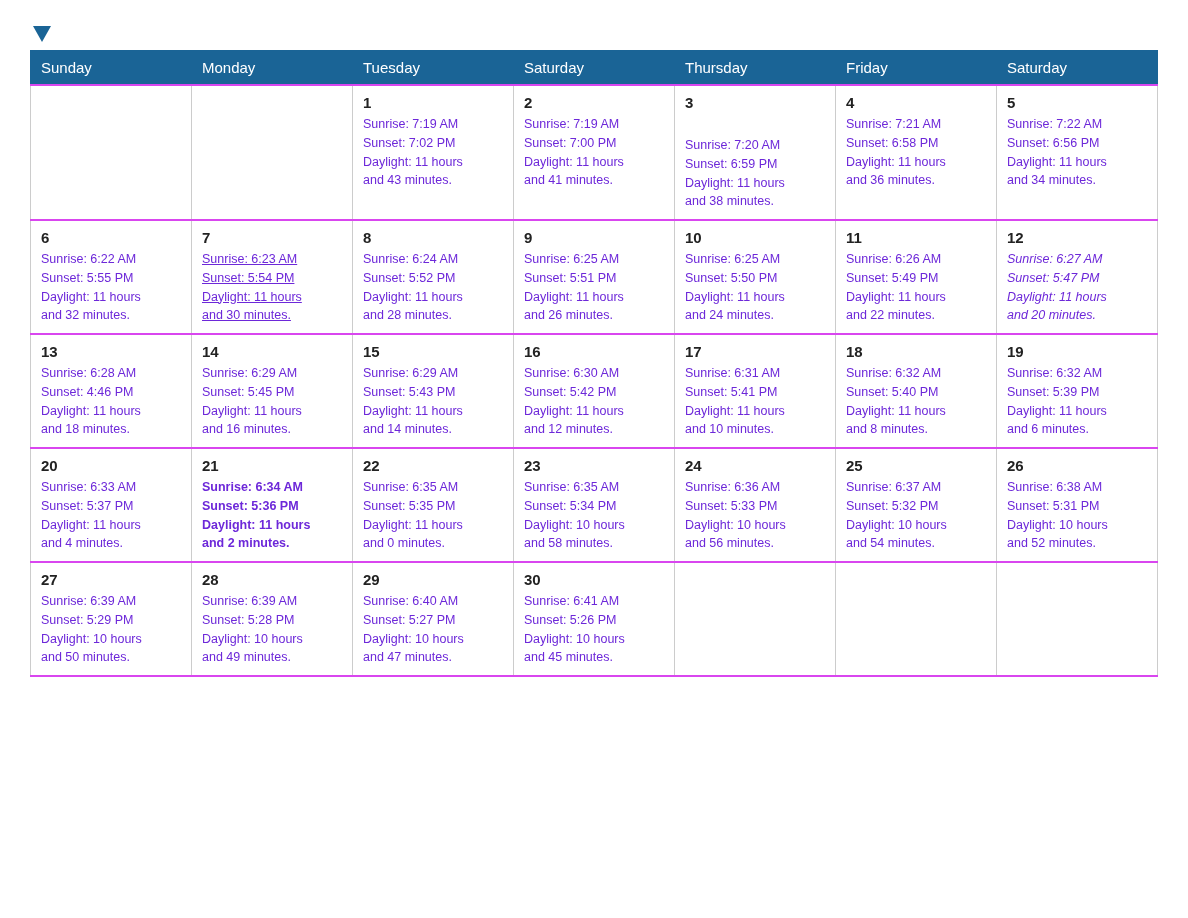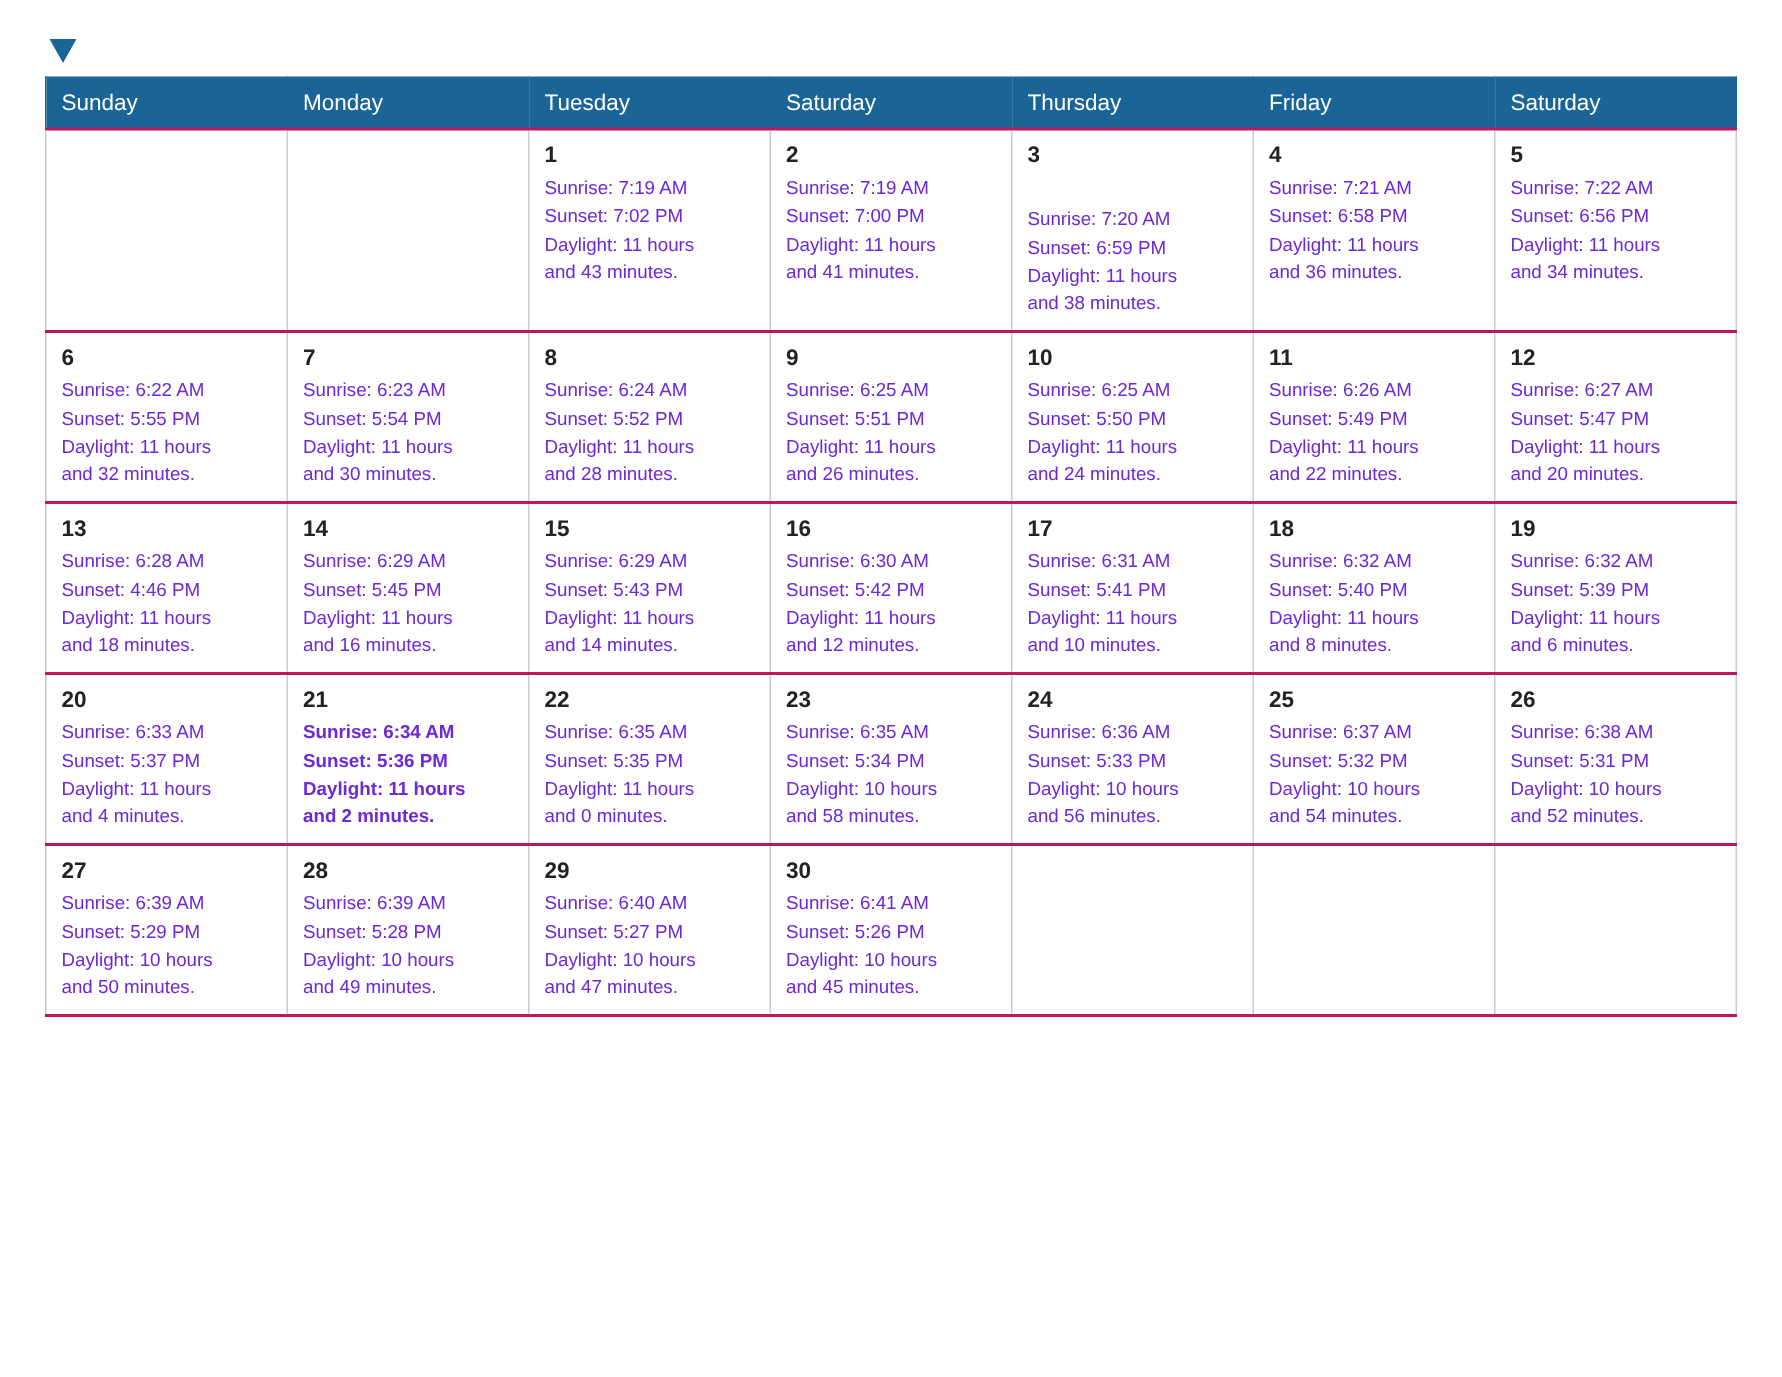--- a/index.html
+++ b/index.html
@@ -47,21 +47,21 @@
     .calendar td {
       vertical-align: top;
       padding: 8px 10px;
       border: 1px solid #ccc;
       width: calc(100% / 7);
       font-size: 13px;
       color: #333;
       min-height: 100px;
     }
     .calendar tr {
-      border-bottom: 2px solid #be185d;
+      border-bottom: 2px solid #d946ef;
     }
     .day-number {
       font-size: 15px;
       font-weight: bold;
       color: #222;
       display: block;
       margin-bottom: 4px;
     }
     .day-info {
       font-size: 12.5px;
@@ -161,21 +161,21 @@
       <tr>
         <td>
           <span class="day-number">6</span>
           <div class="day-info" style="white-space: pre-line;">Sunrise: 6:22 AM
 Sunset: 5:55 PM
 Daylight: 11 hours
 and 32 minutes.</div>
         </td>
         <td>
           <span class="day-number">7</span>
-          <div class="day-info" style="white-space: pre-line;">Sunrise: 6:23 AM
+          <div class="day-info" style="white-space: pre-line; text-decoration: underline;">Sunrise: 6:23 AM
 Sunset: 5:54 PM
 Daylight: 11 hours
 and 30 minutes.</div>
         </td>
         <td>
           <span class="day-number">8</span>
           <div class="day-info" style="white-space: pre-line;">Sunrise: 6:24 AM
 Sunset: 5:52 PM
 Daylight: 11 hours
 and 28 minutes.</div>
@@ -196,21 +196,21 @@
         </td>
         <td>
           <span class="day-number">11</span>
           <div class="day-info" style="white-space: pre-line;">Sunrise: 6:26 AM
 Sunset: 5:49 PM
 Daylight: 11 hours
 and 22 minutes.</div>
         </td>
         <td>
           <span class="day-number">12</span>
-          <div class="day-info" style="white-space: pre-line;">Sunrise: 6:27 AM
+          <div class="day-info" style="white-space: pre-line; font-style: italic;">Sunrise: 6:27 AM
 Sunset: 5:47 PM
 Daylight: 11 hours
 and 20 minutes.</div>
         </td>
       </tr>
       <tr>
         <td>
           <span class="day-number">13</span>
           <div class="day-info" style="white-space: pre-line;">Sunrise: 6:28 AM
 Sunset: 4:46 PM

